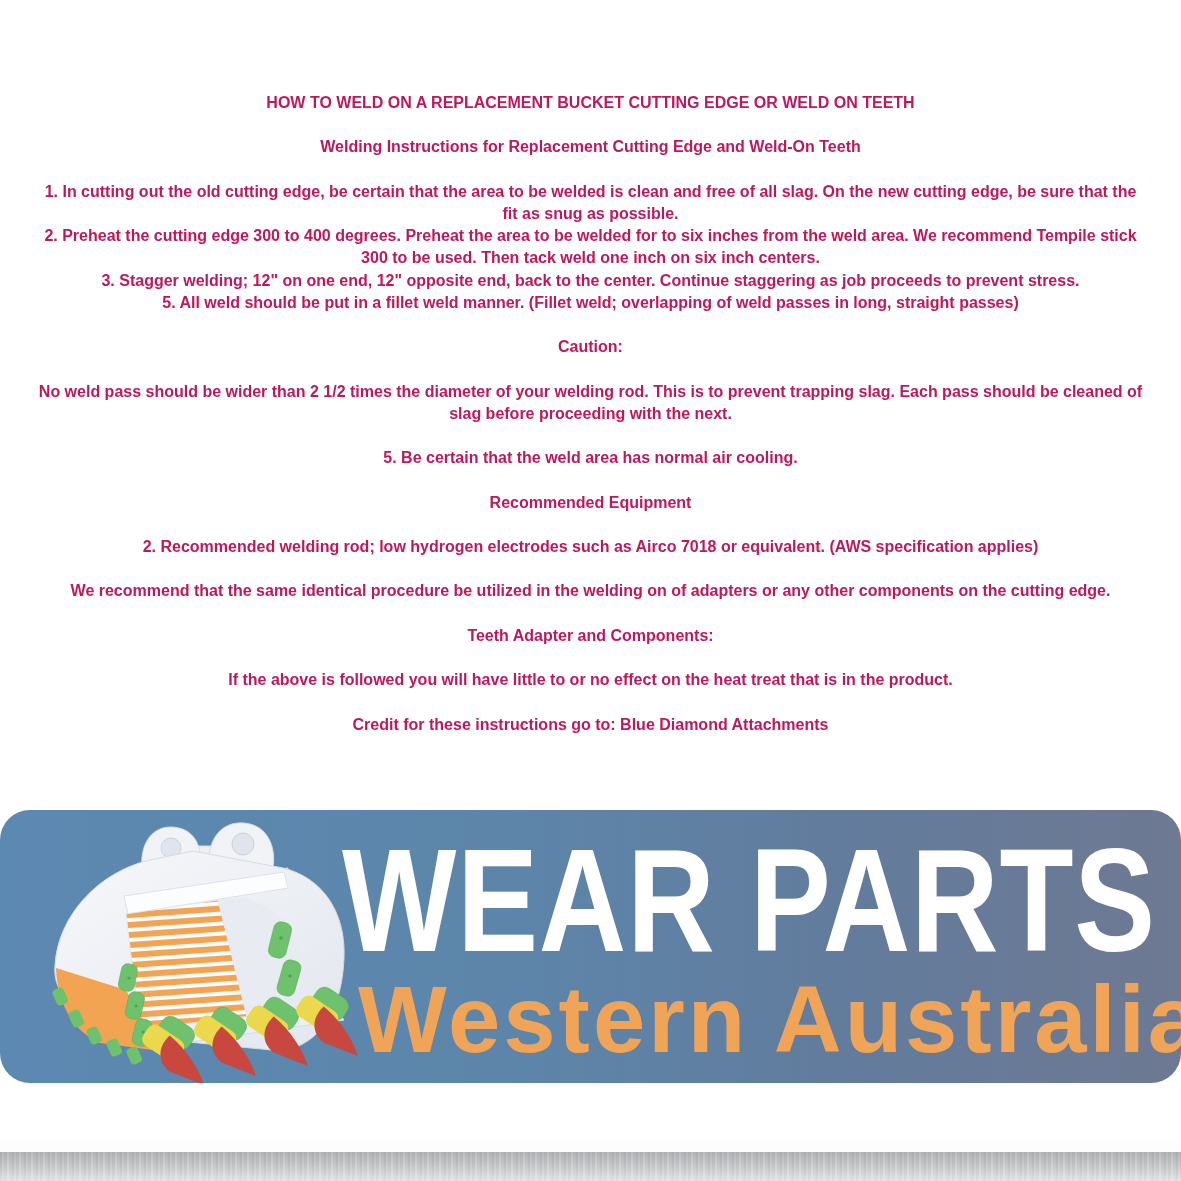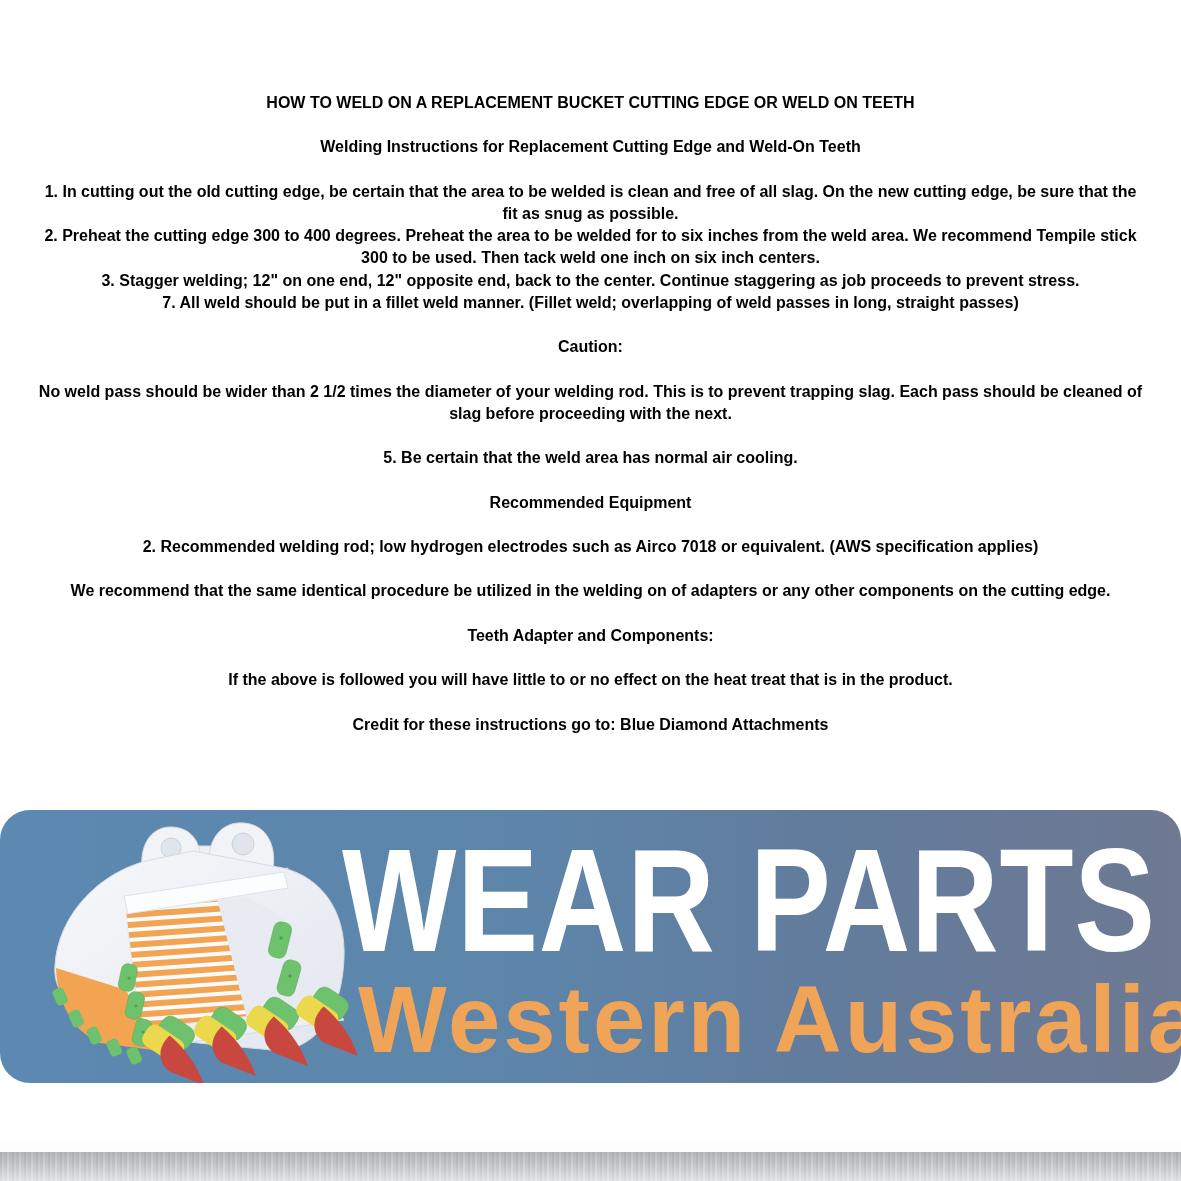--- a/index.html
+++ b/index.html
@@ -13,21 +13,21 @@
   }
 
   
   .doc {
     position: absolute;
     top: 0; left: 0;
     width: 1181px;
     padding-top: 92px;
     box-sizing: border-box;
     text-align: center;
-    color: #000000;
+    color: #be185d;
     font-weight: 700;
     font-size: 16px;
     overflow: hidden;
   }
   .block { margin: 0 0 22.2px 0; }
   .line  { line-height: 22.2px; white-space: nowrap; }
 
   
   .banner {
     position: absolute;
@@ -100,21 +100,21 @@
     <div class="block">
       <div class="line">Welding Instructions for Replacement Cutting Edge and Weld-On Teeth</div>
     </div>
 
     <div class="block">
       <div class="line">1. In cutting out the old cutting edge, be certain that the area to be welded is clean and free of all slag. On the new cutting edge, be sure that the</div>
       <div class="line">fit as snug as possible.</div>
       <div class="line">2. Preheat the cutting edge 300 to 400 degrees. Preheat the area to be welded for to six inches from the weld area. We recommend Tempile stick</div>
       <div class="line">300 to be used. Then tack weld one inch on six inch centers.</div>
       <div class="line">3. Stagger welding; 12" on one end, 12" opposite end, back to the center. Continue staggering as job proceeds to prevent stress.</div>
-      <div class="line">7. All weld should be put in a fillet weld manner. (Fillet weld; overlapping of weld passes in long, straight passes)</div>
+      <div class="line">5. All weld should be put in a fillet weld manner. (Fillet weld; overlapping of weld passes in long, straight passes)</div>
     </div>
 
     <div class="block">
       <div class="line">Caution:</div>
     </div>
 
     <div class="block">
       <div class="line">No weld pass should be wider than 2 1/2 times the diameter of your welding rod. This is to prevent trapping slag. Each pass should be cleaned of</div>
       <div class="line">slag before proceeding with the next.</div>
     </div>

